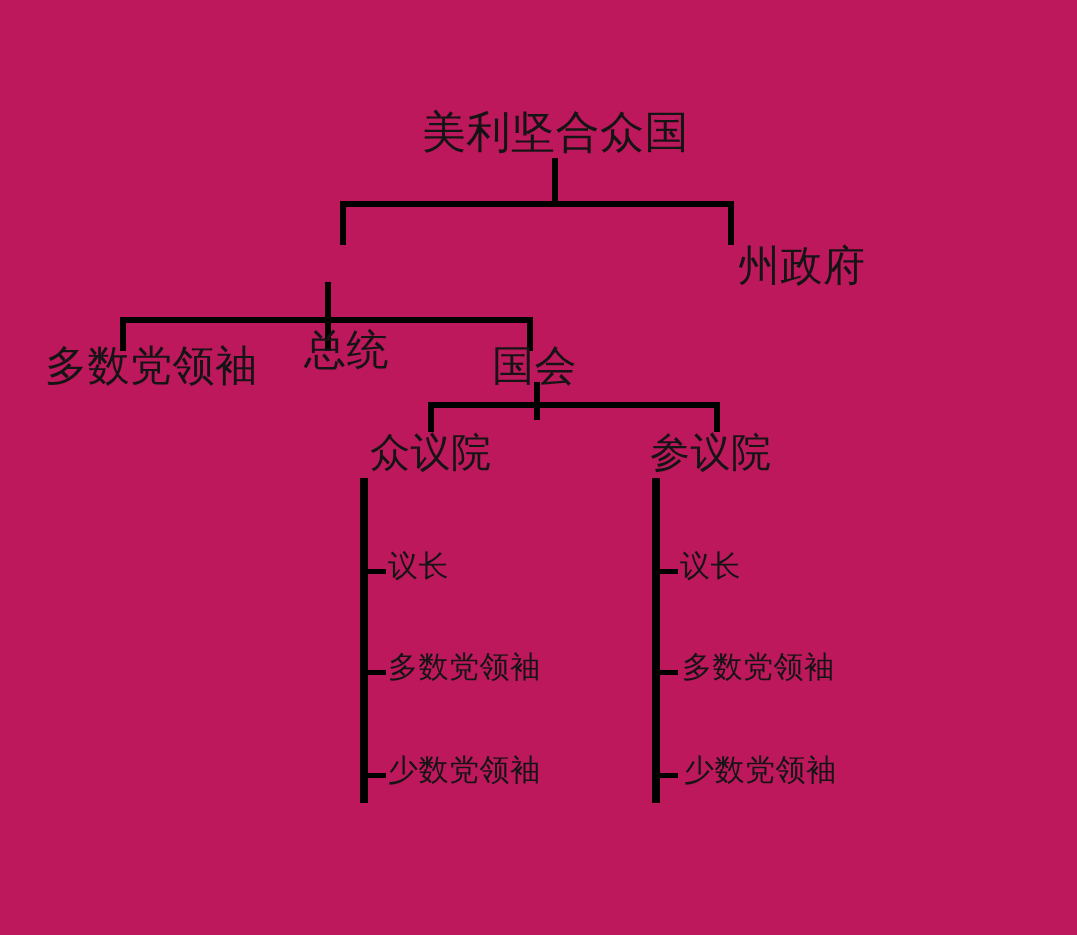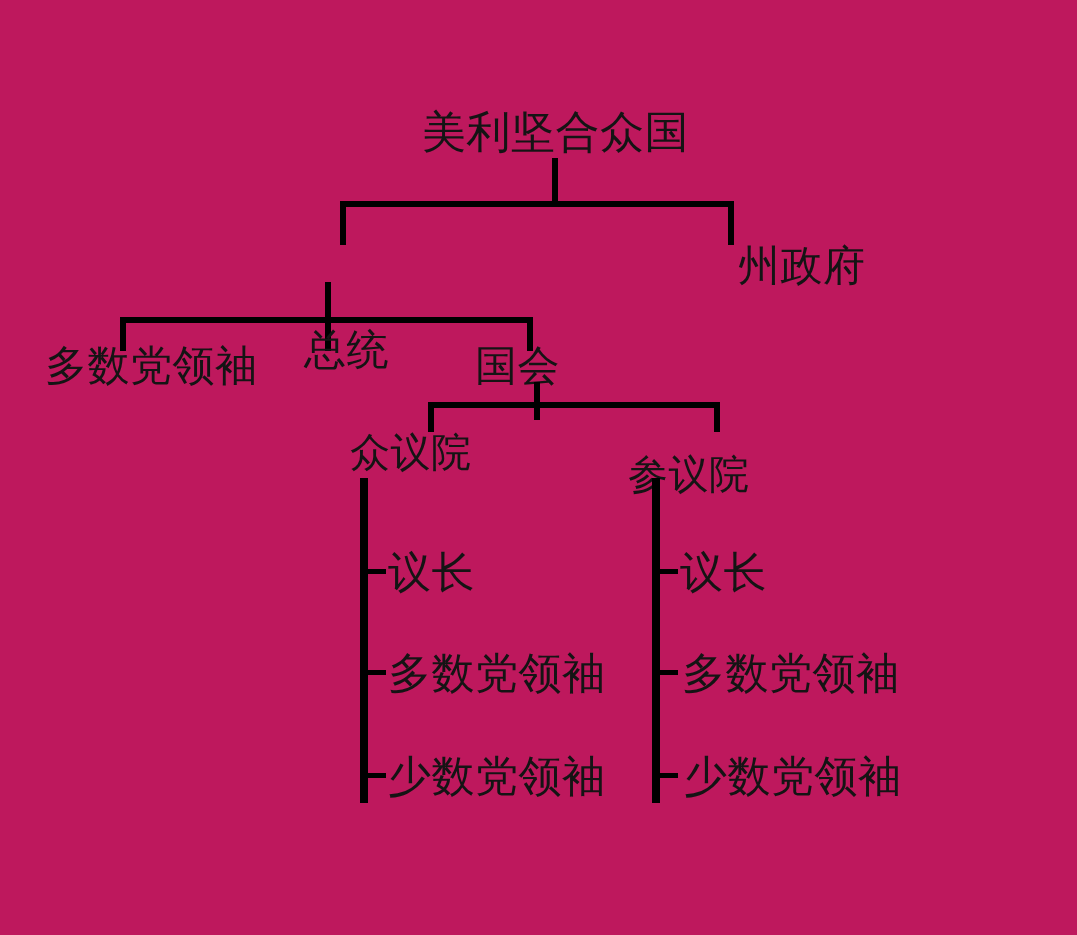--- a/index.html
+++ b/index.html
@@ -26,21 +26,21 @@
     font-weight: 400;
     white-space: nowrap;
     line-height: 1;
     letter-spacing: 0.5px;
   }
   
   .lvl-root  { font-size: 44px; }
   .lvl-2     { font-size: 42px; }
   .lvl-3     { font-size: 42px; }
   .lvl-4     { font-size: 40px; }
-  .lvl-leaf  { font-size: 43px; }
+  .lvl-leaf  { font-size: 30px; }
 
   .connector {
     position: absolute;
     background: #000000;
   }
   .v-line { width: 6px; }
   .h-line { height: 6px; }
   .stub   { height: 5px; width: 20px; }
   .spine  { width: 8px; }
 </style>
@@ -69,33 +69,33 @@
   <div class="connector v-line" style="left:120px; top:317px; height:34px;"></div>
 
   <div class="connector v-line" style="left:325px; top:317px; height:34px;"></div>
 
   <div class="connector v-line" style="left:527px; top:317px; height:34px;"></div>
 
   <div class="node-label lvl-3" style="left:45px; top:345px;">多数党领袖</div>
 
   <div class="node-label lvl-3" style="left:304px; top:329px;">总统</div>
 
-  <div class="node-label lvl-3" style="left:475px; top:345px;text-align:right;">国会</div>
+  <div class="node-label lvl-3" style="left:492px; top:345px;text-align:right;">国会</div>
 
   <div class="connector v-line" style="left:534px; top:382px; height:38px;"></div>
 
   <div class="connector h-line" style="left:430px; top:402px; width:290px;"></div>
 
   <div class="connector v-line" style="left:428px; top:402px; height:30px;"></div>
 
   <div class="connector v-line" style="left:714px; top:402px; height:30px;"></div>
 
-  <div class="node-label lvl-4" style="left:350px; top:432px;">众议院</div>
+  <div class="node-label lvl-4" style="left:370px; top:432px;">众议院</div>
 
-  <div class="node-label lvl-4" style="left:628px; top:432px;margin-top:22px;">参议院</div>
+  <div class="node-label lvl-4" style="left:650px; top:432px;">参议院</div>
 
   <div class="connector spine" style="left:360px; top:478px; height:325px;"></div>
 
   <div class="connector stub" style="left:366px; top:569px;"></div>
   <div class="node-label lvl-leaf" style="left:388px; top:551px;">议长</div>
 
   <div class="connector stub" style="left:366px; top:670px;"></div>
   <div class="node-label lvl-leaf" style="left:388px; top:652px;">多数党领袖</div>
 
   <div class="connector stub" style="left:366px; top:773px;"></div>

